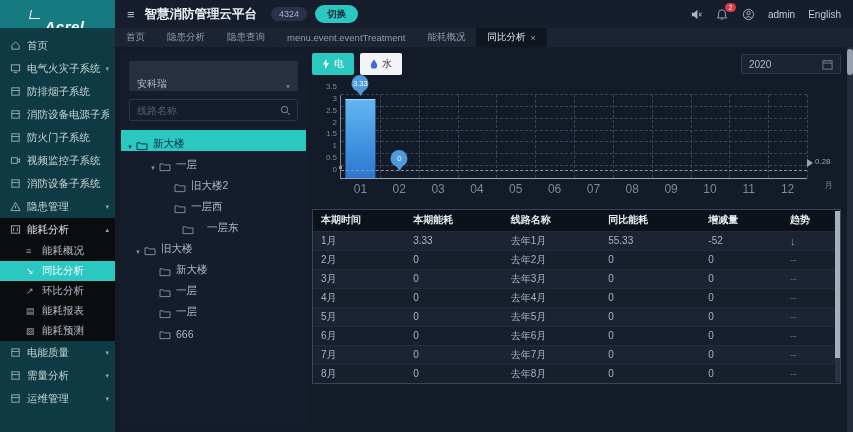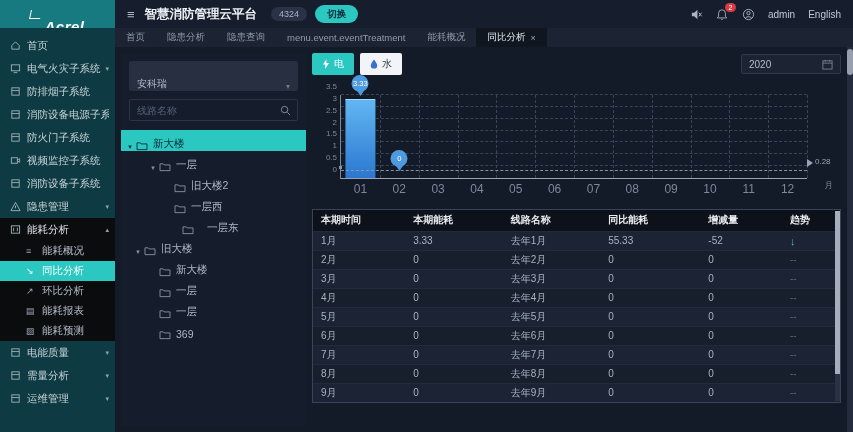--- a/index.html
+++ b/index.html
@@ -407,21 +407,21 @@
               </span>
               <span>一层</span>
             </div>
             <div class="tnode" style="padding-left: 19px;">
               <span class="caret"></span>
               <span class="ficon">
                 <svg width="12" height="10" viewBox="0 0 13 11">
                   <path d="M1 2 h3.5 l1 1.2 H12 v6.3 H1 Z" fill="none" stroke="currentColor"></path>
                 </svg>
               </span>
-              <span>369</span>
+              <span>666</span>
             </div>
           </div>
       </div>
 
       <div class="main-panel">
         <div class="toolbar">
           <button class="energy-btn electric">
             <svg width="8" height="10" viewBox="0 0 8 10">
                 <path d="M4.5 0 L1 5.5 h2.3 L3 10 L7 4 H4.4 Z" fill="currentColor"></path>
               </svg>
@@ -576,28 +576,20 @@
                   <td class="trend-flat">--</td>
                 </tr>
                 <tr>
                   <td>8月</td>
                   <td>0</td>
                   <td>去年8月</td>
                   <td>0</td>
                   <td>0</td>
                   <td class="trend-flat">--</td>
                 </tr>
-                <tr>
-                  <td>9月</td>
-                  <td>0</td>
-                  <td>去年9月</td>
-                  <td>0</td>
-                  <td>0</td>
-                  <td class="trend-flat">--</td>
-                </tr>
               </tbody>
           </table>
           <div class="table-scroll">
               <div class="thumb"></div>
             </div>
         </div>
       </div>
     </div>
 
     <div class="outer-scroll">

